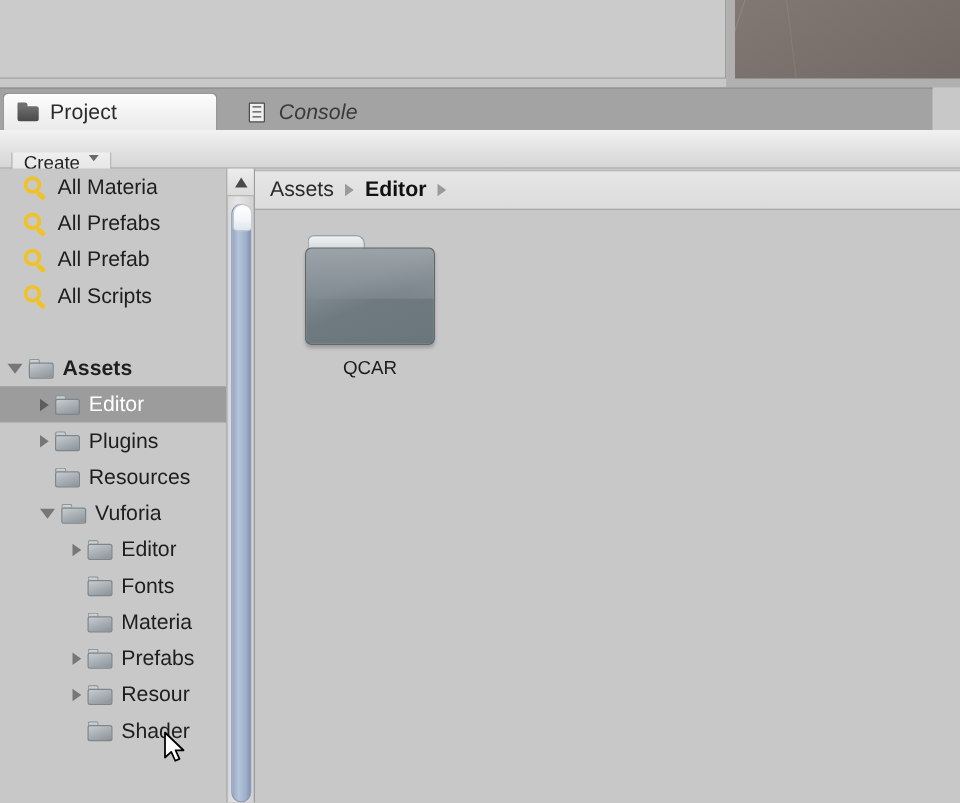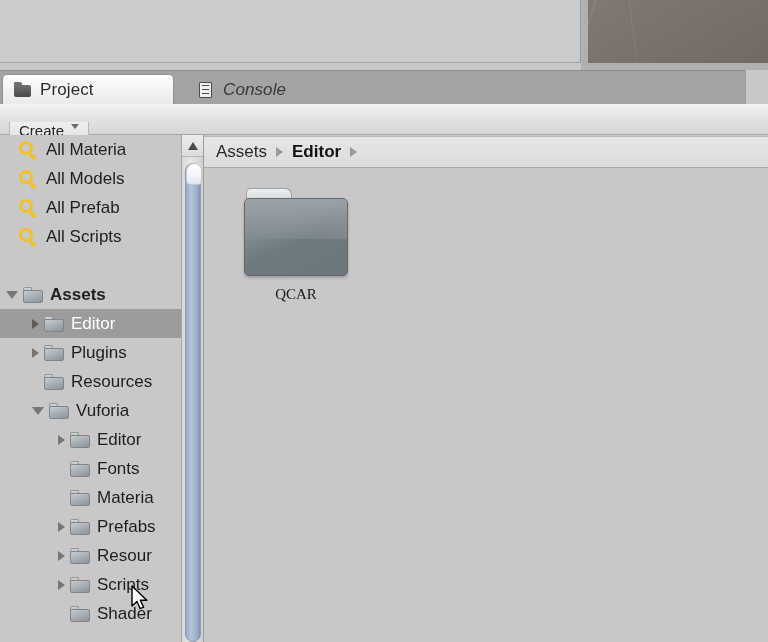--- a/index.html
+++ b/index.html
@@ -238,21 +238,21 @@
     box-sizing: border-box;
     display: flex; align-items: center; padding-left: 12px; gap: 9px;
     font-size: 17px; color: #2a2a2a;
   }
   .crumb.current { font-weight: bold; color: #111; }
   .crumb-sep {
     width: 0; height: 0;
     border-left: 7px solid #9a9a9a;
     border-top: 5px solid transparent; border-bottom: 5px solid transparent;
   }
-  .grid-area { position: absolute; left: 0; top: 33px; width: 564px; height: 472px; font-family: Liberation Serif, serif; }
+  .grid-area { position: absolute; left: 0; top: 33px; width: 564px; height: 472px; }
   .grid-item {
     position: absolute; left: 28px; top: 20px; width: 128px;
     display: flex; flex-direction: column; align-items: center;
   }
   .big-folder { position: relative; width: 104px; height: 88px; }
   .big-folder .bf-tab {
     position: absolute; left: 2px; top: 0; width: 46px; height: 14px;
     background: linear-gradient(180deg,#eef1f3,#cfd5d9);
     border: 1px solid #9aa2a8; border-bottom: none; box-sizing: border-box;
     border-radius: 5px 7px 0 0;
@@ -333,21 +333,21 @@
             </span>
             <span class="tree-label">All Materia</span>
           </div>
           <div class="tree-row">
             <span class="tw" style="width: 6px;"></span>
             <span class="disc none"></span>
             <span class="magnifier">
               <span class="ring"></span>
               <span class="handle"></span>
             </span>
-            <span class="tree-label">All Models</span>
+            <span class="tree-label">All Prefabs</span>
           </div>
           <div class="tree-row">
             <span class="tw" style="width: 6px;"></span>
             <span class="disc none"></span>
             <span class="magnifier">
               <span class="ring"></span>
               <span class="handle"></span>
             </span>
             <span class="tree-label">All Prefab</span>
           </div>
@@ -445,29 +445,20 @@
             <span class="tree-label">Prefabs</span>
           </div>
           <div class="tree-row">
             <span class="tw" style="width: 58px;"></span>
             <span class="disc"></span>
             <span class="folder">
               <span class="ftab"></span>
               <span class="fbody"></span>
             </span>
             <span class="tree-label">Resour</span>
-          </div>
-          <div class="tree-row">
-            <span class="tw" style="width: 58px;"></span>
-            <span class="disc"></span>
-            <span class="folder">
-              <span class="ftab"></span>
-              <span class="fbody"></span>
-            </span>
-            <span class="tree-label">Scripts</span>
           </div>
           <div class="tree-row">
             <span class="tw" style="width: 58px;"></span>
             <span class="disc none"></span>
             <span class="folder">
               <span class="ftab"></span>
               <span class="fbody"></span>
             </span>
             <span class="tree-label">Shader</span>
           </div>

